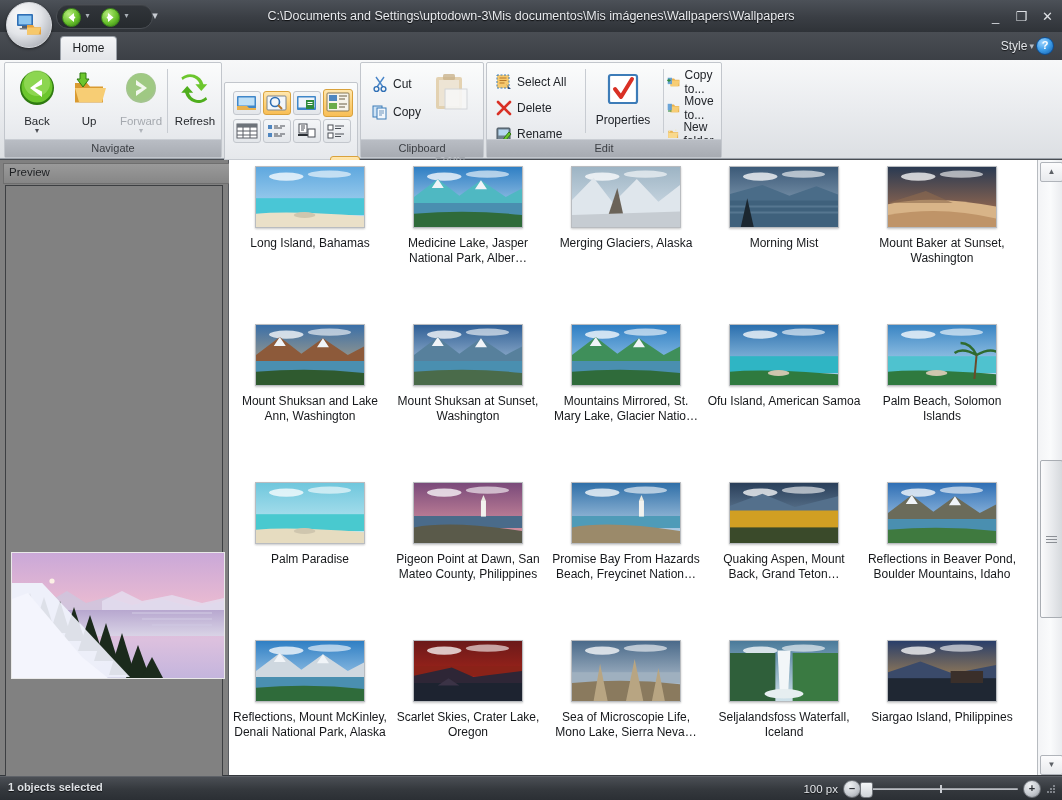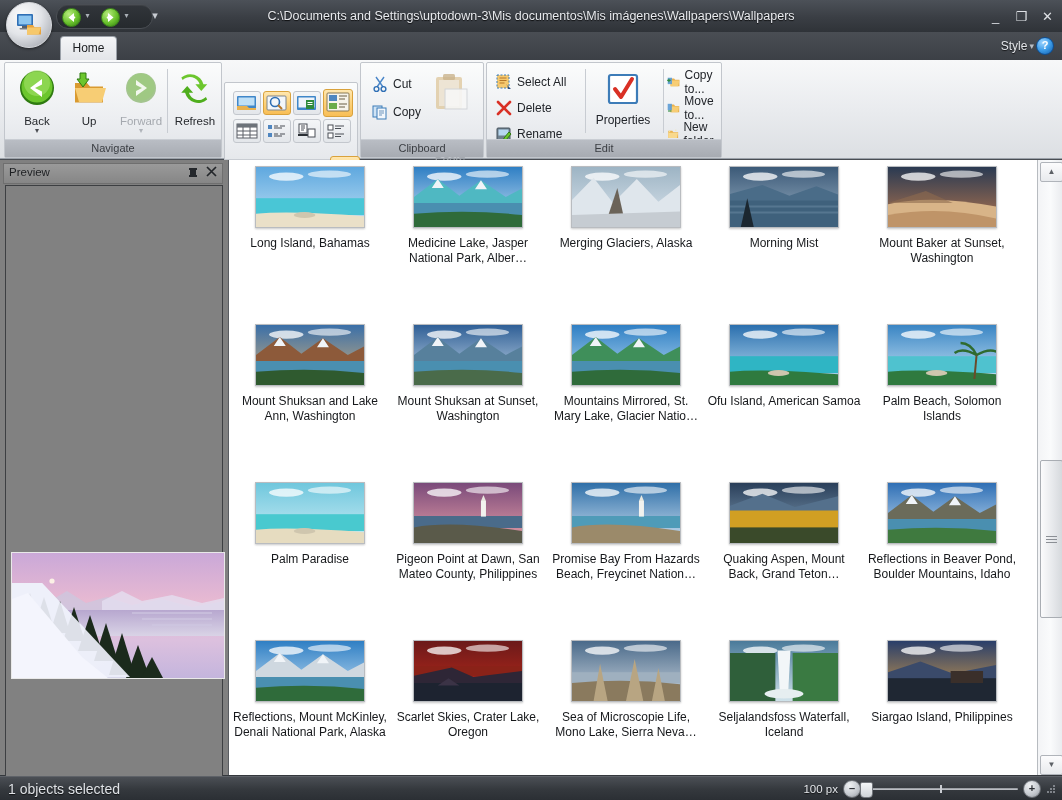--- a/index.html
+++ b/index.html
@@ -87,21 +87,21 @@
   .litem .lt{font-size:12px;color:#22252a;}
   .bigbtn{position:absolute;text-align:center;cursor:default;}
   .bigbtn .bt{font-size:12px;color:#22252a;}
   .bigbtn.dis .bt{color:#a8acb2;margin-top:35px;}
 
   
   .pvpane{position:absolute;left:0;top:160px;width:228px;height:615px;
     background:#808080;border-right:1px solid #5a5d62;}
   .pvhead{position:absolute;left:3px;top:3px;width:218px;height:19px;
     background:linear-gradient(180deg,#9a9a9a 0%,#868686 100%);
-    border:1px solid #6f6f6f;}
+    border:1px solid #6f6f6f;padding-left:48px;}
   .pvhead .ttl{position:absolute;left:5px;top:2px;font-size:11.5px;color:#1e2023;}
   .pvhead .pin{position:absolute;right:22px;top:2px;width:14px;height:14px;color:#202225;
     font-size:12px;line-height:14px;text-align:center;}
   .pvhead .cls{position:absolute;right:4px;top:1px;width:14px;height:15px;color:#202225;
     font-size:13px;line-height:15px;text-align:center;}
   .pvbody{position:absolute;left:5px;top:25px;width:216px;height:694px;
     background:#818181;border:1px solid #3d3f42;}
   .pvimg{position:absolute;left:5px;top:366px;width:212px;height:125px;
     border:1px solid #e9e9e9;overflow:hidden;}
 
@@ -122,22 +122,22 @@
   .thumbv{position:absolute;left:2px;width:21px;
     background:linear-gradient(90deg,#fbfbfc 0%,#e7e9ec 55%,#d6d9dd 100%);
     border:1px solid #a9adb3;border-radius:2px;}
   .grip{position:absolute;left:5px;top:50%;margin-top:-5px;width:11px;height:10px;}
   .grip i{display:block;height:1px;background:#8b8f95;margin:2px 0;}
 
   
   .status{position:absolute;left:0;top:776px;width:1062px;height:24px;
     background:linear-gradient(180deg,#4b4f55 0%,#35393e 50%,#2a2e33 100%);
     border-top:1px solid #5e6268;}
-  .st-left{position:absolute;left:8px;top:4px;font-size:14px;color:#dfe2e6;
-    text-shadow:0 1px 1px rgba(0,0,0,.7);}
+  .st-left{position:absolute;left:8px;top:4px;font-size:11px;color:#dfe2e6;
+    text-shadow:0 1px 1px rgba(0,0,0,.7);font-weight:bold;}
   .zoomwrap{position:absolute;right:4px;top:2px;height:20px;display:flex;align-items:center;gap:5px;}
   .zpx{font-size:11.5px;color:#e3e6ea;text-shadow:0 1px 1px rgba(0,0,0,.7);}
   .zbtn{width:16px;height:16px;border-radius:50%;
     background:radial-gradient(circle at 35% 28%,#f0f2f4 0%,#c3c7cd 60%,#8d9197 100%);
     border:1px solid #6c7076;color:#2a2d32;font-size:11px;font-weight:bold;line-height:14px;text-align:center;}
   .ztrack{position:relative;width:152px;height:14px;}
   .ztrack .line{position:absolute;left:0;top:6px;width:152px;height:2px;
     background:linear-gradient(180deg,#8d9197 0%,#c9ccd1 100%);border-radius:1px;}
   .ztrack .tick{position:absolute;left:74px;top:3px;width:2px;height:8px;background:#c9ccd1;}
   .zthumb{position:absolute;left:-6px;top:0;width:11px;height:14px;

